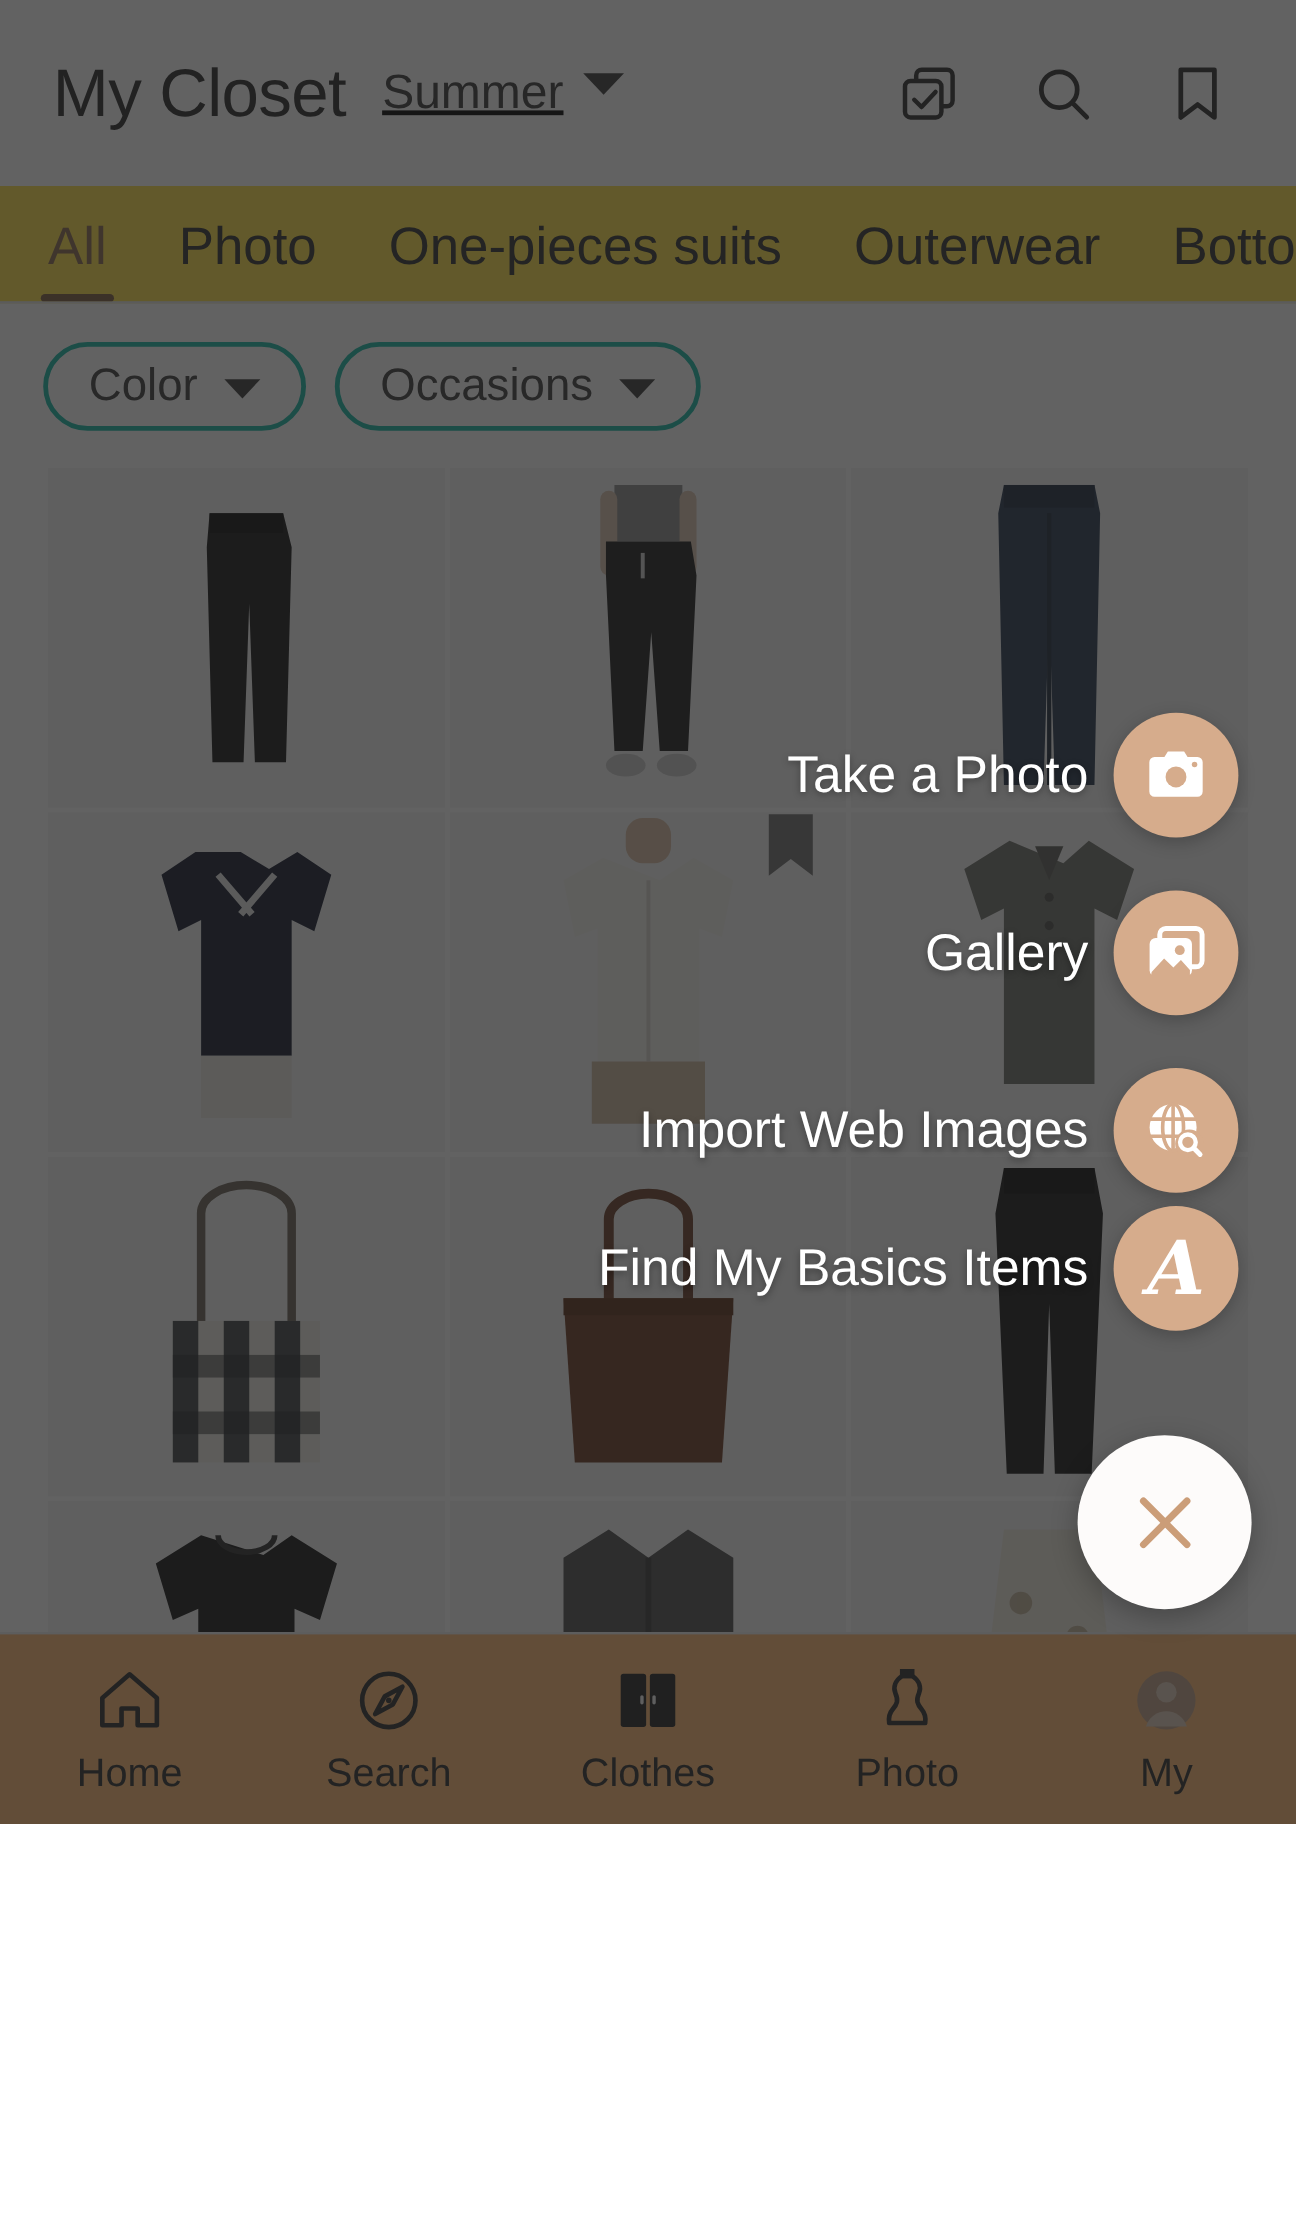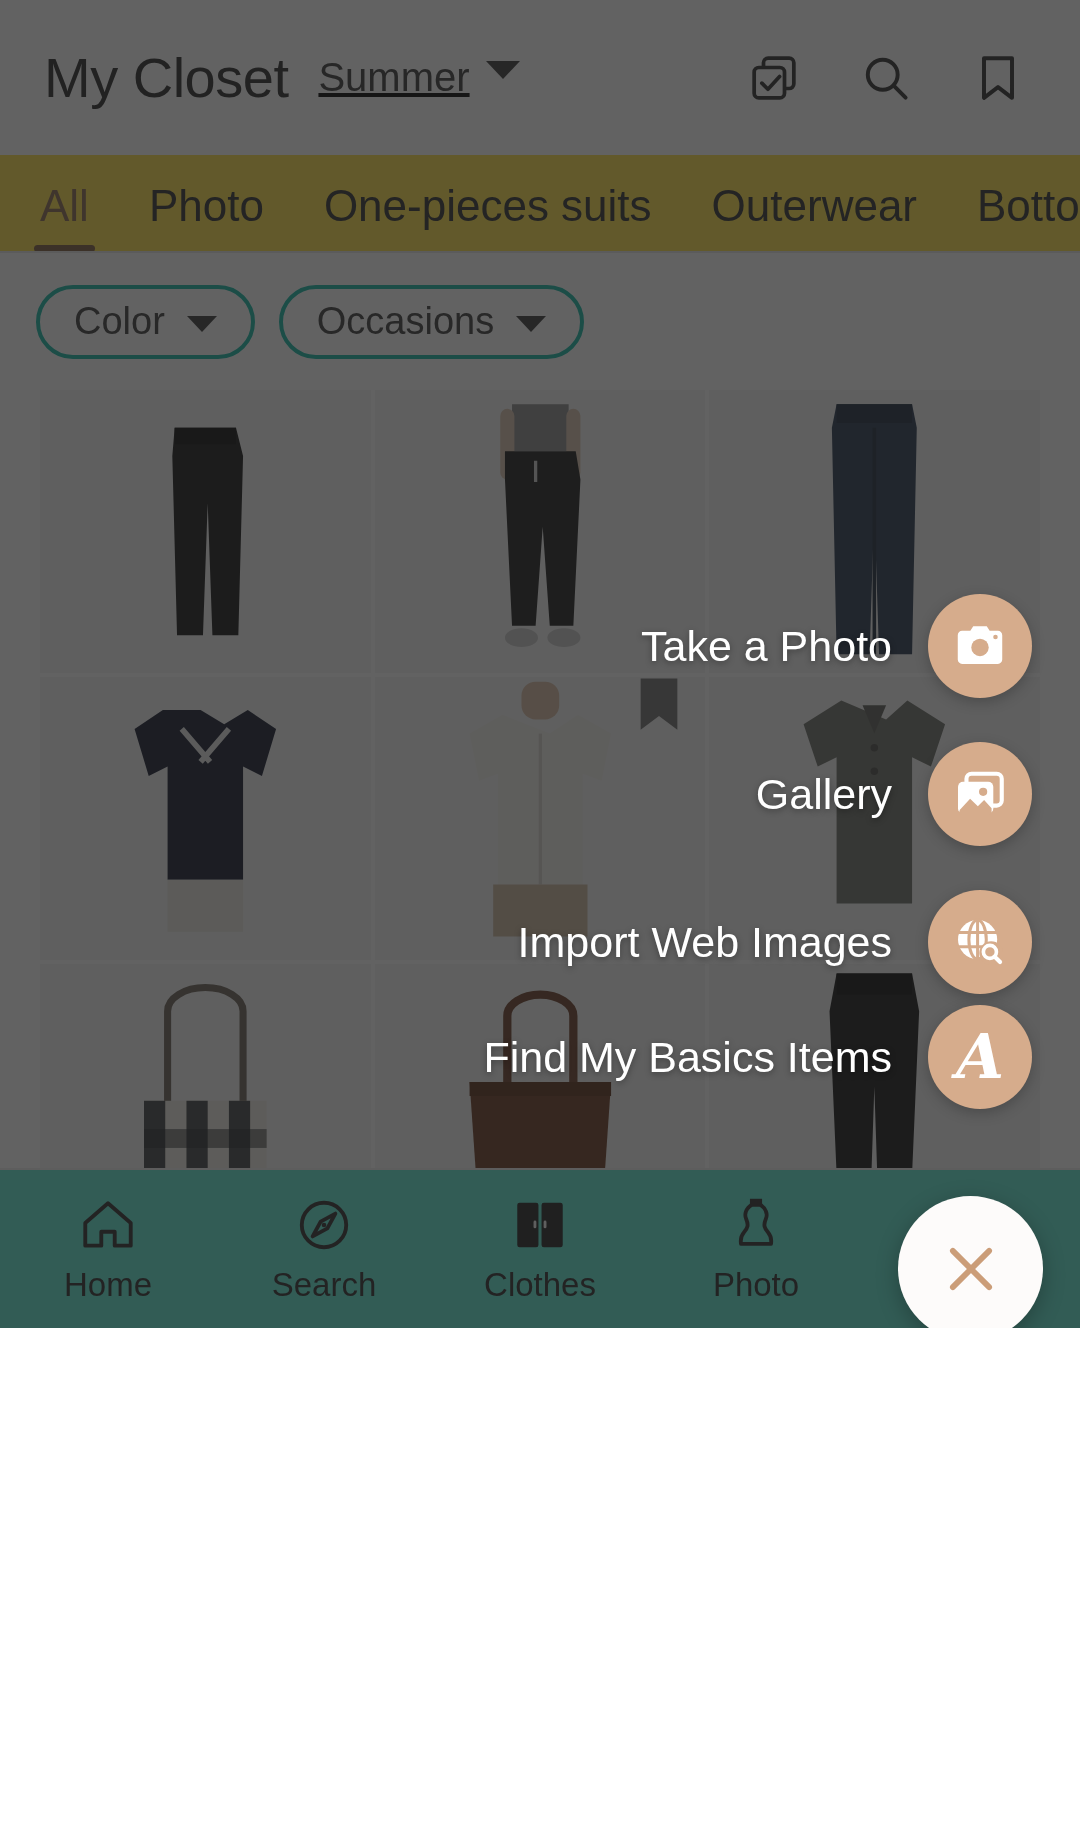--- a/index.html
+++ b/index.html
@@ -8,21 +8,21 @@
     width: 1080px;
     height: 1848px;
     overflow: hidden;
     font-family: "Liberation Sans", sans-serif;
     background: #fff;
   }
 
   #app {
     position: relative;
     width: 1080px;
-    height: 1328px;
+    height: 1520px;
     background: #fdfdfd;
     overflow: hidden;
   }
 
   
   .screen {
     position: absolute;
     inset: 0;
     background: #ffffff;
     display: flex;
@@ -162,21 +162,21 @@
   .art { position: relative; width: 100%; height: 100%; }
   .art svg { position: absolute; inset: 0; width: 100%; height: 100%; }
 
   
   .bottomnav {
     flex: 0 0 160px;
     height: 160px;
     display: flex;
     align-items: center;
     border-top: 2px solid #ededed;
-    background: #5eead4;
+    background: #fdba74;
   }
   .navitem {
     flex: 1 1 0;
     display: flex;
     flex-direction: column;
     align-items: center;
     justify-content: center;
     gap: 10px;
   }
   .navicon { width: 62px; height: 62px; display: block; }
@@ -202,21 +202,21 @@
     top: 0;
     width: 1080px;
     height: 1848px;
     pointer-events: none;
   }
   .fabrow {
     position: absolute;
     right: 48px;
     display: flex;
     align-items: center;
-    gap: 36px;
+    gap: 21px;
     pointer-events: auto;
   }
   .fablabel {
     font-size: 43px;
     color: #ffffff;
     white-space: nowrap;
     text-shadow: 0 2px 6px rgba(0,0,0,0.35);
   }
   .fabcircle {
     width: 104px; height: 104px;

